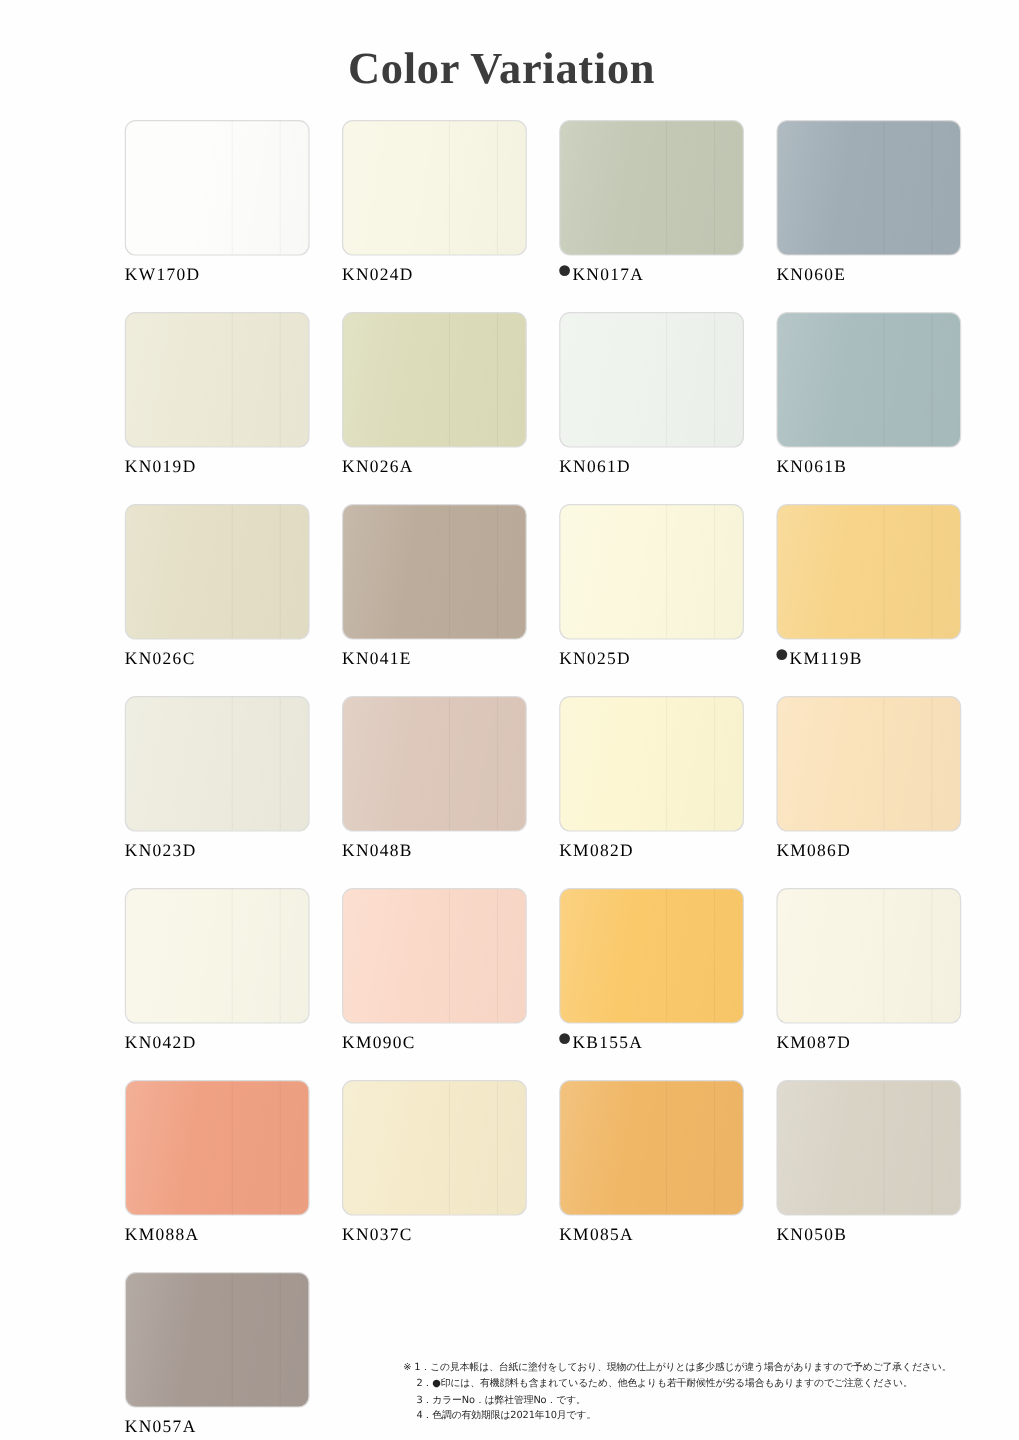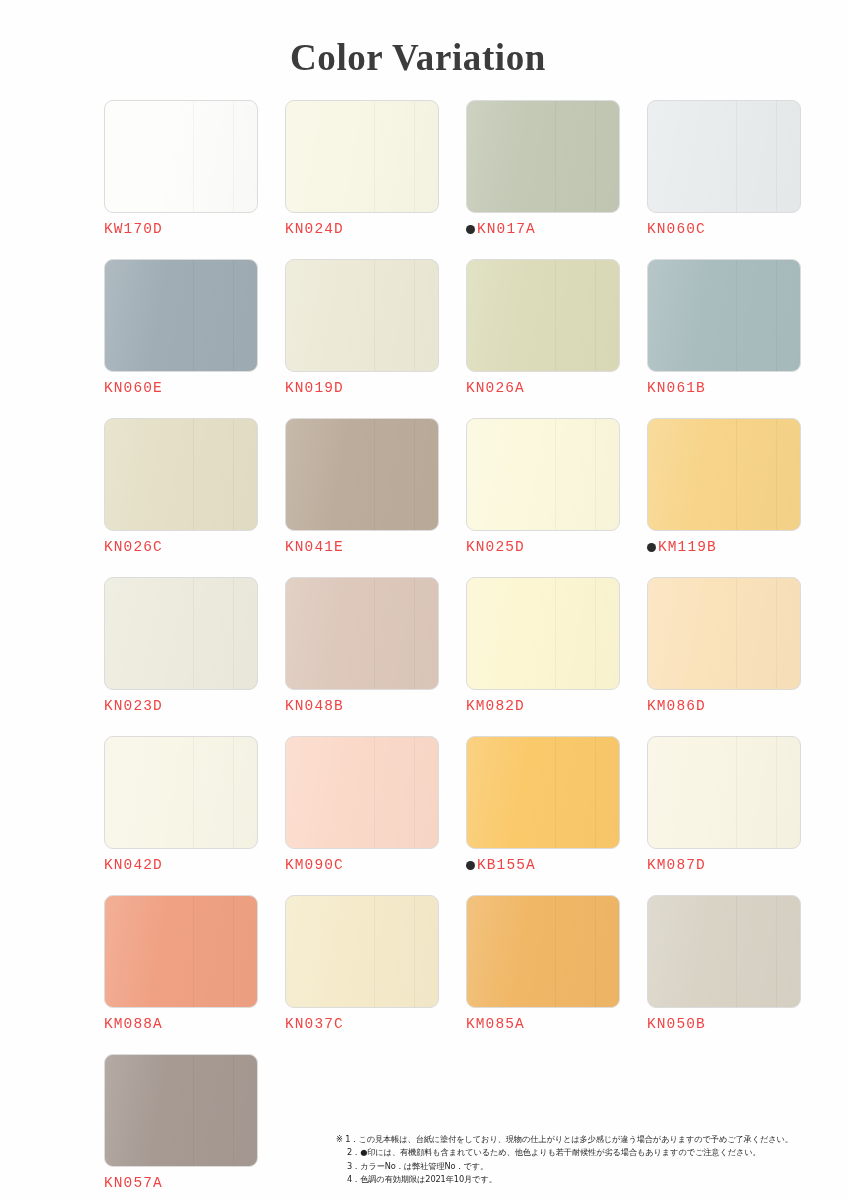--- a/index.html
+++ b/index.html
@@ -76,27 +76,27 @@
     inset: 0;
     background: linear-gradient(100deg,
                 rgba(255,255,255,0.16) 0%,
                 rgba(255,255,255,0.00) 38%,
                 rgba(0,0,0,0.018) 100%);
     pointer-events: none;
   }
 
   .caption {
     margin-top: 8px;
-    font-family: Liberation Mono, monospace;
+    font-family: Liberation Serif, serif;
     font-size: 14.5px;
     letter-spacing: 1.1px;
-    color: #ef4444;
+    color: #000000;
     white-space: nowrap;
     display: flex;
-    align-items: center;
+    align-items: flex-start;
   }
   .dot {
     display: inline-block;
     width: 9px;
     height: 9px;
     border-radius: 50%;
     background: #2b2b2b;
     margin-right: 2px;
     flex: 0 0 auto;
   }
@@ -153,30 +153,20 @@
           <span class="seam a"></span>
           <span class="seam b"></span>
           <span class="sheen"></span>
         </div>
         <div class="caption">
           <span class="dot"></span>
           <span>KN017A</span>
         </div>
       </div>
       <div class="cell">
-        <div class="swatch" style="background: rgb(232, 236, 237);">
-          <span class="seam a"></span>
-          <span class="seam b"></span>
-          <span class="sheen"></span>
-        </div>
-        <div class="caption">
-          <span>KN060C</span>
-        </div>
-      </div>
-      <div class="cell">
         <div class="swatch" style="background: rgb(160, 173, 181);">
           <span class="seam a"></span>
           <span class="seam b"></span>
           <span class="sheen"></span>
         </div>
         <div class="caption">
           <span>KN060E</span>
         </div>
       </div>
       <div class="cell">
@@ -190,20 +180,30 @@
         </div>
       </div>
       <div class="cell">
         <div class="swatch" style="background: rgb(220, 220, 186);">
           <span class="seam a"></span>
           <span class="seam b"></span>
           <span class="sheen"></span>
         </div>
         <div class="caption">
           <span>KN026A</span>
+        </div>
+      </div>
+      <div class="cell">
+        <div class="swatch" style="background: rgb(238, 243, 237);">
+          <span class="seam a"></span>
+          <span class="seam b"></span>
+          <span class="sheen"></span>
+        </div>
+        <div class="caption">
+          <span>KN061D</span>
         </div>
       </div>
       <div class="cell">
         <div class="swatch" style="background: rgb(169, 188, 190);">
           <span class="seam a"></span>
           <span class="seam b"></span>
           <span class="sheen"></span>
         </div>
         <div class="caption">
           <span>KN061B</span>

